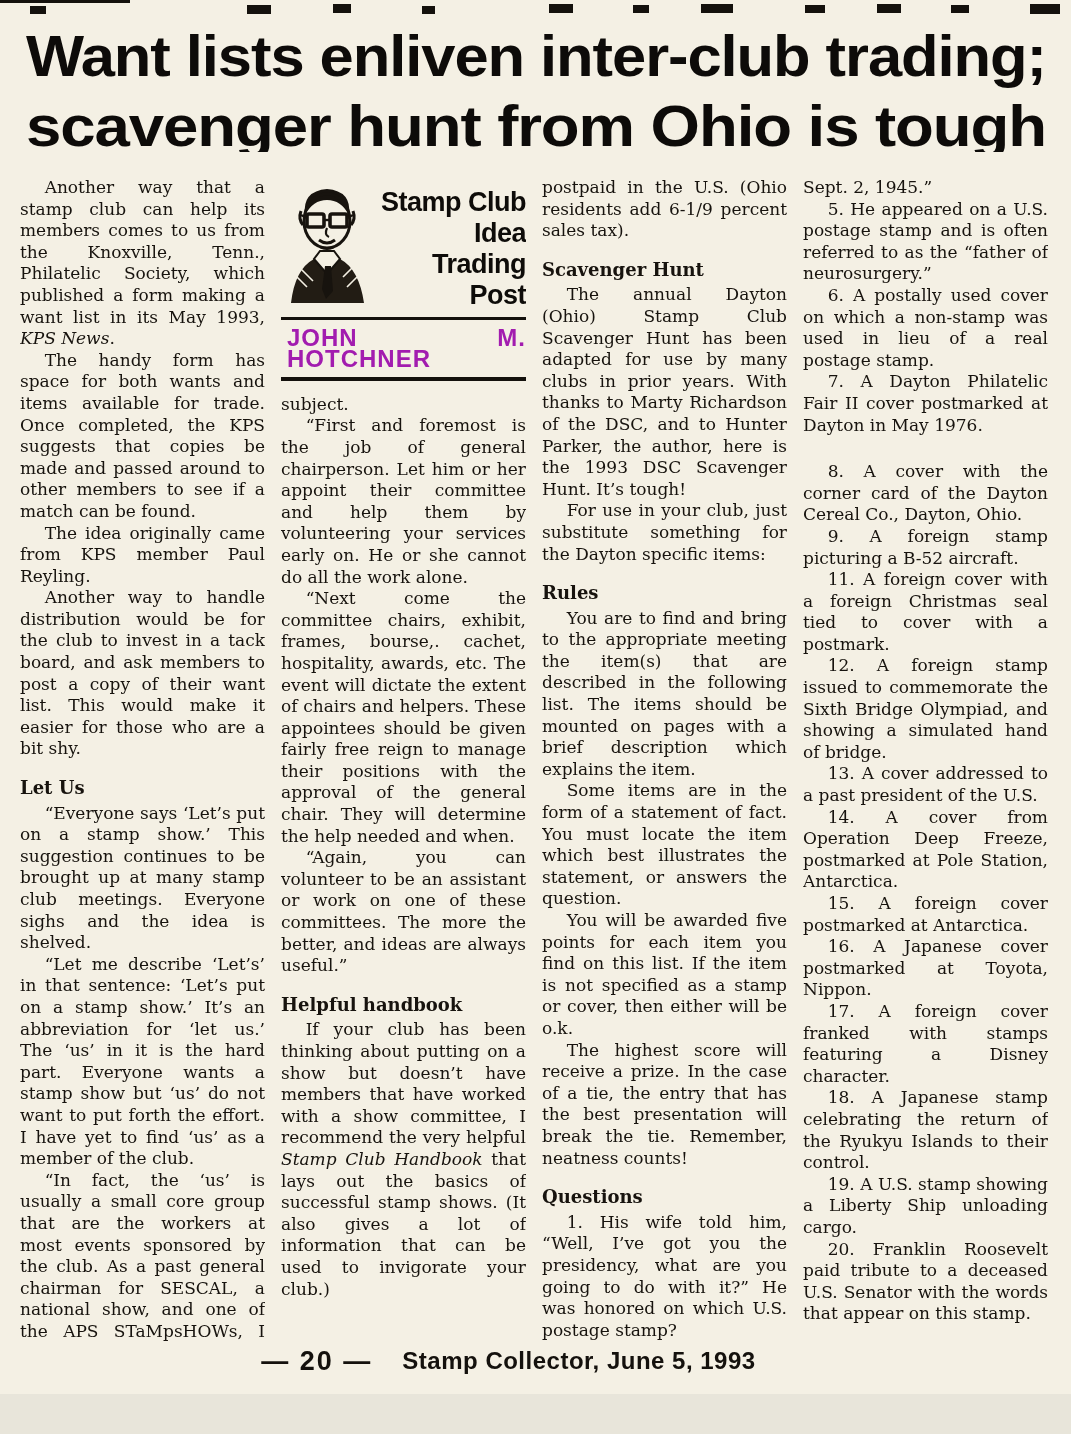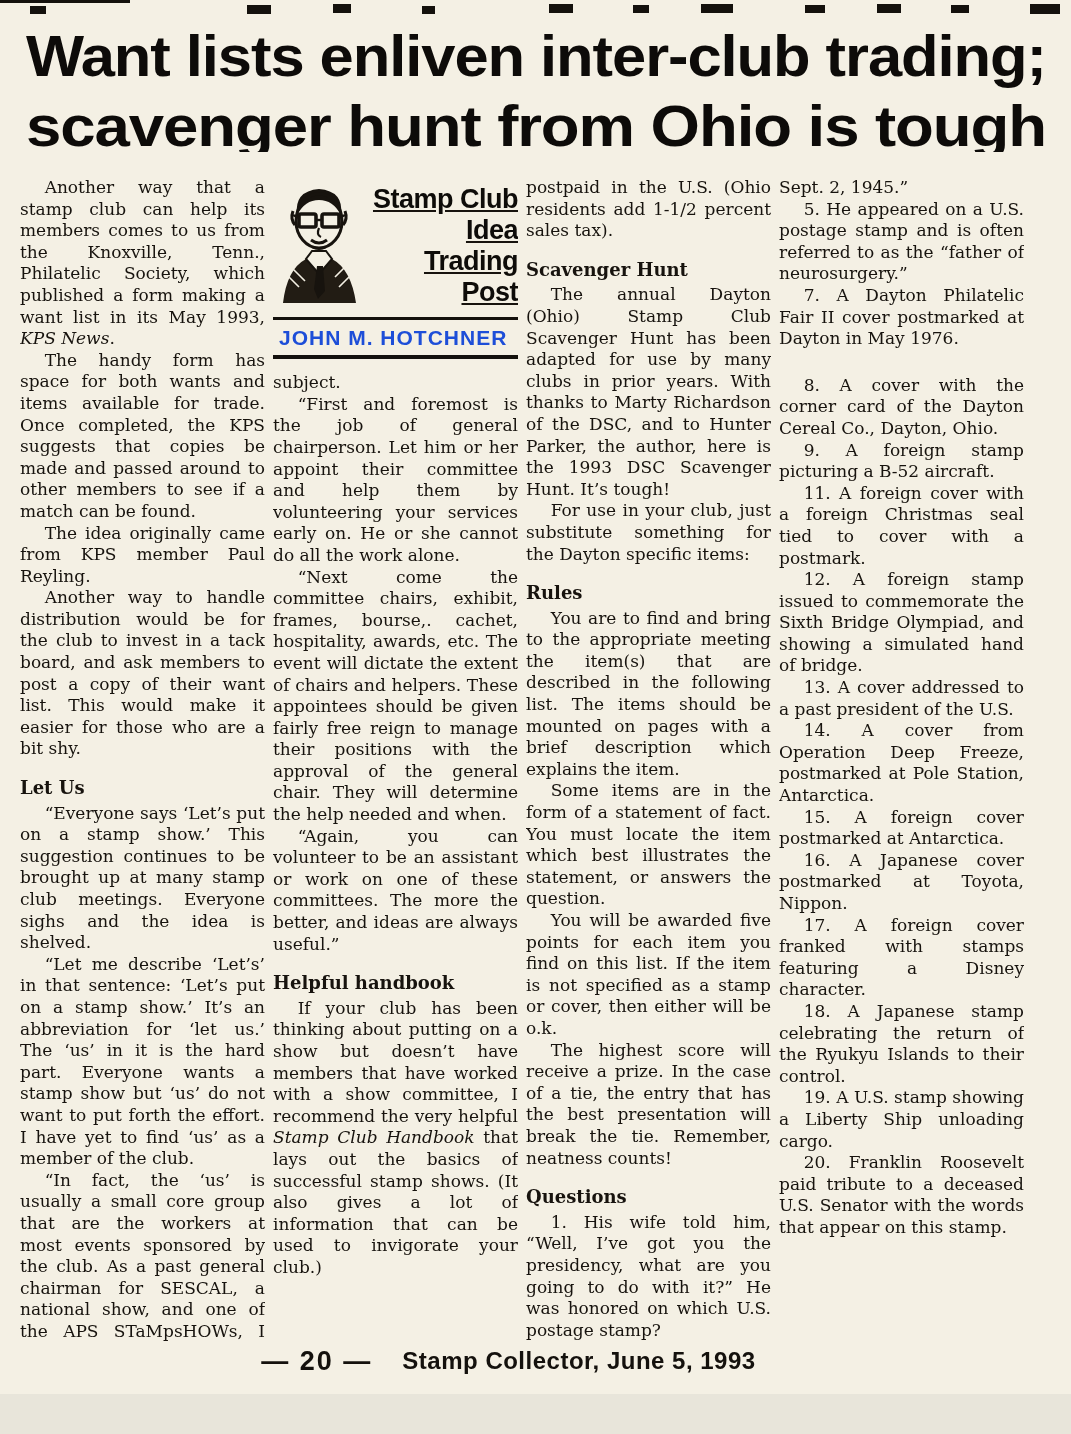--- a/index.html
+++ b/index.html
@@ -10,41 +10,41 @@
           background:#f4f0e4; padding:12px 20px 0 20px;
           display:flex; flex-direction:column; }
   .speck { position:absolute; background:#14110d; }
 
   
   .headline-svg { display:block; margin:4px 0 6px 4px; }
   .hl { font-family:"Liberation Sans", sans-serif; font-weight:bold;
         font-size:58px; letter-spacing:-1px; fill:#0d0b09; }
 
   
-  .columns { flex:1 1 auto; display:flex; gap:8px; overflow:hidden;margin-top:19px; }
+  .columns { flex:1 1 auto; display:flex; gap:16px; overflow:hidden;margin-top:19px; }
   .col { width:245px; flex:0 0 245px; overflow:hidden;
          font-size:17px; line-height:21.6px; text-align:justify; }
   .para { text-indent:1.45em; }
   .para.noindent { text-indent:0; }
   .para.gap { margin-top:25px; }
   .subhead { font-size:18px; font-weight:bold; text-align:left;
              text-indent:0; margin:17px 0 4px 0; }
 
   
   .byline-box { margin-bottom:13px; }
-  .byline-top { display:flex; align-items:center;text-decoration:underline; }
+  .byline-top { display:flex; align-items:flex-end; }
   .portrait { flex:0 0 92px; margin-top:4px; }
   .byline-title { flex:1 1 auto; text-align:right;
                   font-family:"Liberation Sans", sans-serif; font-weight:bold;
                   font-size:27px; line-height:31px; letter-spacing:-0.5px;
                   color:#0e0c09; padding-top:4px; }
   .rule-thin  { height:3px; background:#14110d; margin:6px 0 4px 0; }
   .rule-thick { height:4px; background:#14110d; margin:5px 0 0 0; }
   .byline-author { font-family:"Liberation Sans", sans-serif; font-weight:bold;
-                   font-size:21px; letter-spacing:1px; color:#1d4ed8;
+                   font-size:24px; letter-spacing:1px; color:#a21caf;
                    padding:3px 0 2px 6px; }
 
   
   .footer { flex:0 0 52px; display:flex; align-items:center; justify-content:center;
             gap:30px; font-family:"Liberation Sans", sans-serif; font-weight:bold;
             color:#14110d; padding-bottom:14px; margin-left:-90px; }
   .page-num { font-size:27px; letter-spacing:2px;margin-left:36px; }
   .pub { font-size:24px; letter-spacing:0.5px; }
 </style>
 </head>
@@ -119,37 +119,38 @@
           <p class="para noindent">subject.</p>
           <p class="para">“First and foremost is the job of general chairperson. Let him or her appoint their committee and help them by volunteering your services early on. He or she cannot do all the work alone.</p>
           <p class="para">“Next come the committee chairs, exhibit, frames, bourse,. cachet, hospitality, awards, etc. The event will dictate the extent of chairs and helpers. These appointees should be given fairly free reign to manage their positions with the approval of the general chair. They will determine the help needed and when.</p>
           <p class="para">“Again, you can volunteer to be an assistant or work on one of these committees. The more the better, and ideas are always useful.”</p>
           <h3 class="subhead">Helpful handbook</h3>
           <p class="para">If your club has been thinking about putting on a show but doesn’t have members that have worked with a show committee, I recommend the very helpful <i>Stamp Club Handbook</i> that lays out the basics of successful stamp shows. (It also gives a lot of information that can be used to invigorate your club.)</p>
         </div>
     </div>
 
     <div class="col">
-        <p class="para noindent">postpaid in the U.S. (Ohio residents add 1-1/2 percent sales tax).</p>
+        <p class="para noindent">postpaid in the U.S. (Ohio residents add 6-1/9 percent sales tax).</p>
         <h3 class="subhead">Scavenger Hunt</h3>
         <p class="para">The annual Dayton (Ohio) Stamp Club Scavenger Hunt has been adapted for use by many clubs in prior years. With thanks to Marty Richardson of the DSC, and to Hunter Parker, the author, here is the 1993 DSC Scavenger Hunt. It’s tough!</p>
         <p class="para">For use in your club, just substitute something for the Dayton specific items:</p>
         <h3 class="subhead">Rules</h3>
         <p class="para">You are to find and bring to the appropriate meeting the item(s) that are described in the following list. The items should be mounted on pages with a brief description which explains the item.</p>
         <p class="para">Some items are in the form of a statement of fact. You must locate the item which best illustrates the statement, or answers the question.</p>
         <p class="para">You will be awarded five points for each item you find on this list. If the item is not specified as a stamp or cover, then either will be o.k.</p>
         <p class="para">The highest score will receive a prize. In the case of a tie, the entry that has the best presentation will break the tie. Remember, neatness counts!</p>
         <h3 class="subhead">Questions</h3>
         <p class="para">1. His wife told him, “Well, I’ve got you the presidency, what are you going to do with it?” He was honored on which U.S. postage stamp?</p>
         <p class="para">2. U.S. non-denominated stamps improperly used on a cover sent to a foreign country.</p>
       </div>
 
     <div class="col">
         <p class="para noindent">Sept. 2, 1945.”</p>
         <p class="para">5. He appeared on a U.S. postage stamp and is often referred to as the “father of neurosurgery.”</p>
+        <p class="para">6. A postally used cover on which a non-stamp was used in lieu of a real postage stamp.</p>
         <p class="para">7. A Dayton Philatelic Fair II cover postmarked at Dayton in May 1976.</p>
         <p class="para gap">8. A cover with the corner card of the Dayton Cereal Co., Dayton, Ohio.</p>
         <p class="para">9. A foreign stamp picturing a B-52 aircraft.</p>
         <p class="para">11. A foreign cover with a foreign Christmas seal tied to cover with a postmark.</p>
         <p class="para">12. A foreign stamp issued to commemorate the Sixth Bridge Olympiad, and showing a simulated hand of bridge.</p>
         <p class="para">13. A cover addressed to a past president of the U.S.</p>
         <p class="para">14. A cover from Operation Deep Freeze, postmarked at Pole Station, Antarctica.</p>
         <p class="para">15. A foreign cover postmarked at Antarctica.</p>
         <p class="para">16. A Japanese cover postmarked at Toyota, Nippon.</p>
         <p class="para">17. A foreign cover franked with stamps featuring a Disney character.</p>

